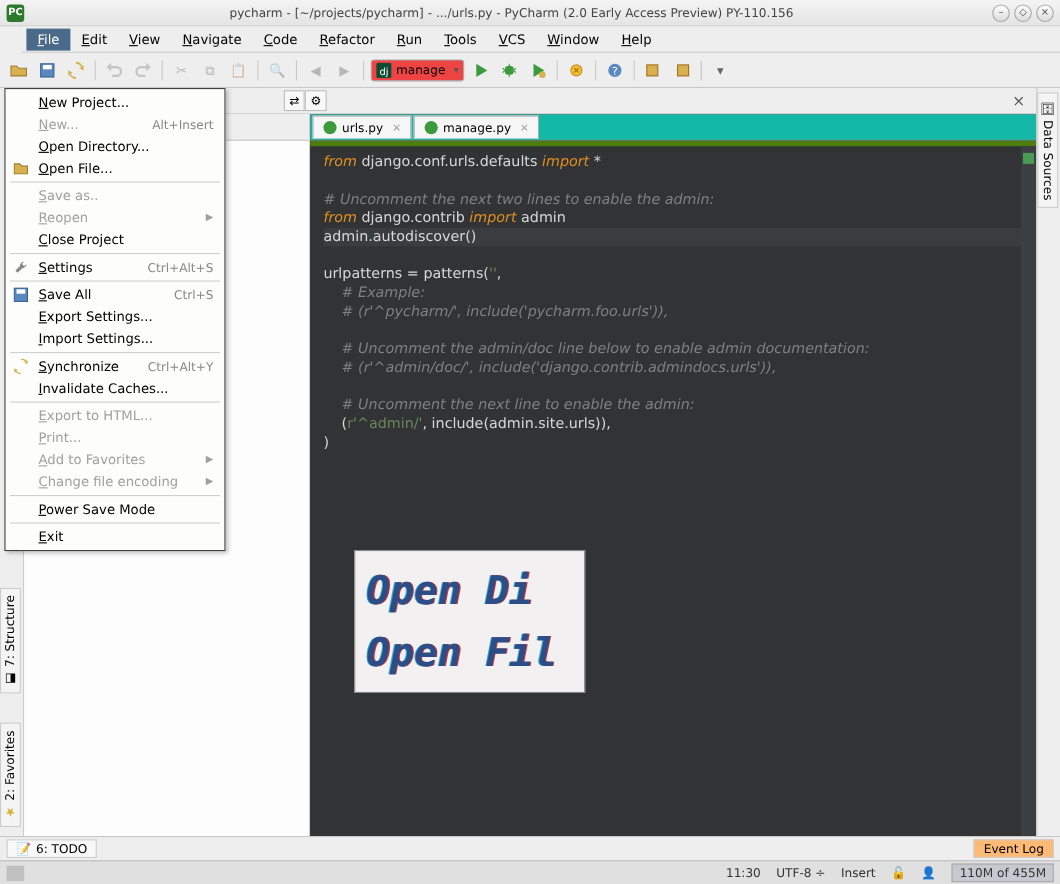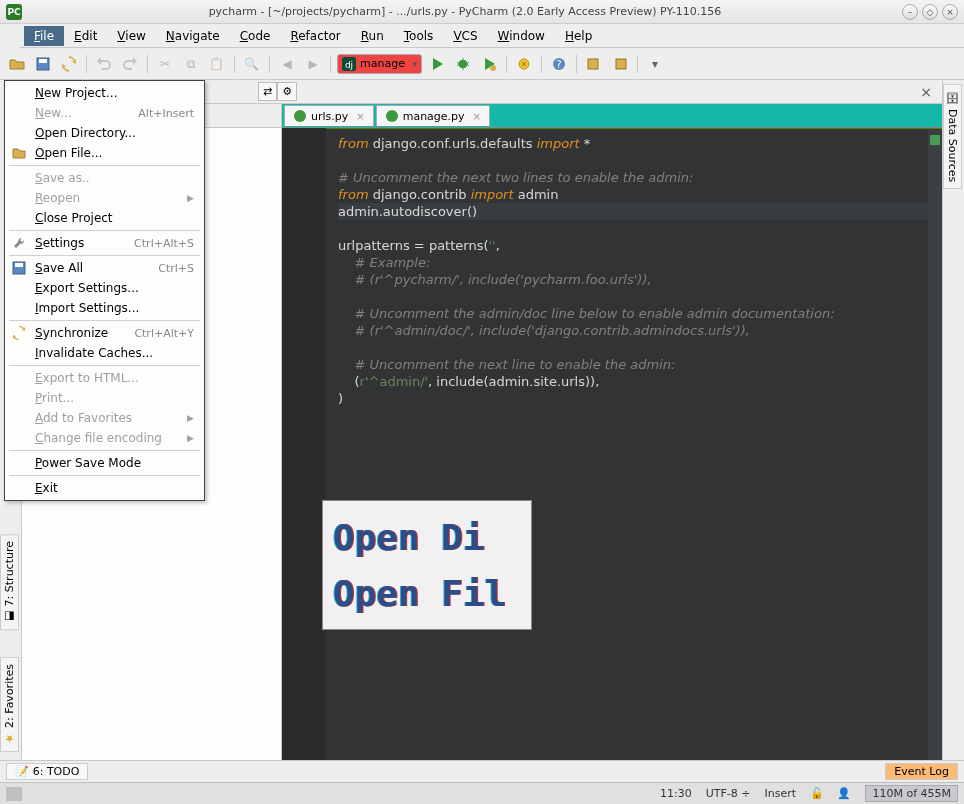--- a/index.html
+++ b/index.html
@@ -34,30 +34,30 @@
 .breadcrumb .crumb.boxed { border: 1px solid #bbb; background: #f8f8f8; }
 .close-x { margin-left: auto; margin-right: 4px; font-size: 14px; color: #555; cursor: pointer; }
 .split { flex: 1; display: flex; }
 .sidebar-pane { width: 260px; background: #fdfdfd; border-right: 1px solid #c8c8c8; display: flex; flex-direction: column; }
 .sidebar-header { background: #eeeeee; height: 24px; display: flex; align-items: center; padding: 0 6px; font-size: 11px; border-bottom: 1px solid #c8c8c8; gap: 6px; }
 .editor-pane { flex: 1; display: flex; flex-direction: column; background: #2b2b2b; }
 .editor-tabs { background: #14b8a6; height: 24px; display: flex; align-items: center; padding-left: 2px; border-bottom: 1px solid #888; }
 .editor-tabs .etab { background: #f6f6f6; border: 1px solid #aaa; border-bottom: none; padding: 3px 8px; margin-right: 2px; font-size: 11px; display: flex; align-items: center; gap: 4px; cursor: pointer; }
 .editor-tabs .etab .close { font-size: 10px; color: #999; margin-left: 4px; }
 .file-icon { width: 14px; height: 14px; display: inline-flex; align-items: center; justify-content: center; }
-.code-container { flex: 1; background: #313335; position: relative; overflow: hidden; border-top: 1px solid #4d7c0f; margin-left: 44px; }
+.code-container { flex: 1; background: #313335; position: relative; overflow: hidden; border-top: 5px solid #4d7c0f; }
 .code-inner { padding: 6px 12px; font-family: "DejaVu Sans Mono", Menlo, Consolas, monospace; font-size: 13px; line-height: 17px; color: #d8d8d8; white-space: pre; }
 .code-marker-bar { position: absolute; right: 0; top: 0; width: 14px; height: 100%; background: #3c3f41; }
 .code-marker-bar .marker-ok { position: absolute; top: 6px; right: 2px; width: 10px; height: 10px; background: #499c54; }
 .kw { color: #e09020; font-style: italic; }
 .comment { color: #808080; font-style: italic; }
 .string { color: #6A8759; }
 .hl-line { background: #3a3d3f; display: inline-block; width: 100%; }
 .overlay-zoom { position: absolute; left: 300px; top: 420px; width: 210px; height: 130px; background: #f2f0f0; border: 1px solid #888; display: flex; flex-direction: column; justify-content: space-around; padding: 8px 10px; }
-.overlay-zoom .big { font-family: "DejaVu Sans Mono", monospace; font-size: 36px; font-weight: bold; color: #2b4d88; text-shadow: 1px 0 0 #cc3333, -1px 0 0 #33aacc; white-space: nowrap; overflow: hidden; }
+.overlay-zoom .big { font-family: "DejaVu Sans Mono", monospace; font-size: 36px; font-weight: bold; color: #2b4d88; text-shadow: 1px 0 0 #cc3333, -1px 0 0 #33aacc; white-space: nowrap; overflow: hidden; font-style: italic; }
 .bottom-bar { background: #eeeeee; height: 22px; display: flex; align-items: center; padding: 0 6px; border-top: 1px solid #c8c8c8; font-size: 11px; }
 .bottom-bar .todo { background: #f8f8f8; border: 1px solid #ccc; padding: 1px 8px; cursor: pointer; display: flex; align-items: center; gap: 4px; }
 .bottom-bar .event-log { margin-left: auto; background: #fdba74; border: 1px solid #ccc; padding: 1px 8px; cursor: pointer; }
 .status-bar { background: #e0e0e0; height: 22px; display: flex; align-items: center; padding: 0 6px; border-top: 1px solid #c0c0c0; font-size: 11px; color: #333; gap: 14px; }
 .status-bar .street { width: 16px; height: 14px; background: #c0c0c0; }
 .status-bar .spacer { flex: 1; }
 .status-bar .memory { background: #c8c8d0; border: 1px solid #aaa; padding: 1px 6px; }
 
 .dropdown { position: absolute; top: 0; left: 0; width: 201px; background: #fdfdfb; border: 1px solid #404040; box-shadow: 2px 2px 4px rgba(0,0,0,0.25); z-index: 100; padding: 2px 0; }
 .dropdown .item { padding: 3px 10px 3px 30px; font-size: 12px; display: flex; align-items: center; cursor: pointer; color: #000; position: relative; }

